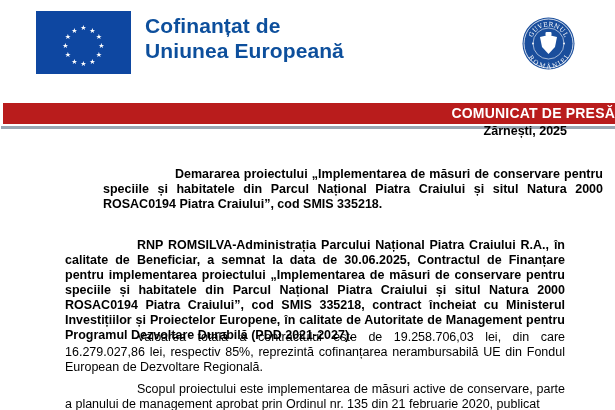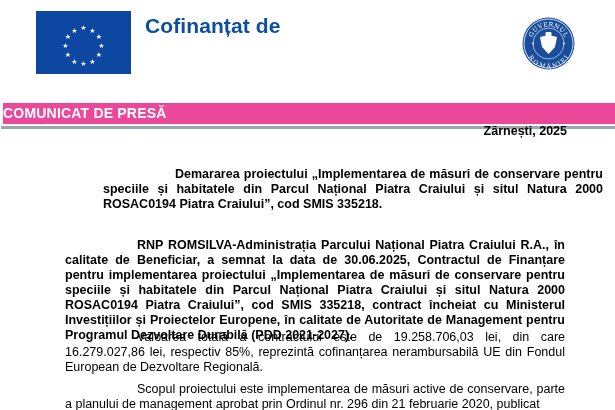--- a/index.html
+++ b/index.html
@@ -1,21 +1,21 @@
 <!DOCTYPE html>
 <html><head>
 <meta charset="utf-8">
 <style>
   html, body { margin: 0; padding: 0; background: #ffffff; }
   body { width: 615px; height: 410px; overflow: hidden; position: relative; font-family: "Liberation Sans", sans-serif; color: #000; }
   .eu-flag { position: absolute; left: 36px; top: 11px; width: 95px; height: 63px; background: #0e47a1; }
   .eu-flag svg { display: block; }
   .eu-text { position: absolute; left: 145px; top: 13px; color: #0d4f9c; font-weight: bold; font-size: 21px; line-height: 25px; letter-spacing: 0.1px; }
   .gov-logo { position: absolute; left: 522px; top: 17px; width: 53px; height: 53px; }
-  .banner { position: absolute; left: 3px; top: 103px; width: 612px; height: 21px; background: #ec4899; color: #fff; font-weight: bold; font-size: 14px; line-height: 21px; text-align: left; letter-spacing: 0.2px; }
+  .banner { position: absolute; left: 3px; top: 103px; width: 612px; height: 21px; background: #b91c1c; color: #fff; font-weight: bold; font-size: 14px; line-height: 21px; text-align: right; letter-spacing: 0.2px; }
   .banner-rule { position: absolute; left: 1px; top: 126px; width: 614px; height: 3px; background: #9aa6b2; }
   .dateline { position: absolute; right: 48px; top: 124px; font-weight: bold; font-size: 12.5px; }
   .para { position: absolute; left: 65px; width: 500px; font-size: 12.5px; line-height: 15px; text-align: justify; }
   .para .indent { display: inline-block; width: 72px; }
   .p-title { top: 167px; font-weight: bold; margin-left: 38px; }
   .p-1 { top: 238px; font-weight: bold; }
   .p-2 { top: 330px; }
   .p-3 { top: 382px; }
 </style>
 </head>
@@ -36,20 +36,21 @@
       <text x="32" y="46">★</text>
       <text x="29.5" y="37">★</text>
       <text x="32" y="28">★</text>
       <text x="38.5" y="21.5">★</text>
     </g>
   </svg>
 </div>
 
 <div class="eu-text">
   <div>Cofinanțat de</div>
+  <div>Uniunea Europeană</div>
 </div>
 
 <div class="gov-logo">
   <svg width="53" height="53" viewBox="0 0 53 53">
     <defs>
       <path id="arcTop" d="M 9 27 A 17.5 17.5 0 0 1 44 27"></path>
       <path id="arcBot" d="M 8 28 A 18.5 18.5 0 0 0 45 28"></path>
     </defs>
     <circle cx="26.5" cy="26.5" r="26" fill="#1a4e9c"></circle>
     <circle cx="26.5" cy="26.5" r="24.5" fill="none" stroke="#ffffff" stroke-width="0.8"></circle>
@@ -75,13 +76,13 @@
 <div class="banner-rule"></div>
 
 <div class="dateline">Zărnești, 2025</div>
 
 <div class="para p-title"><span class="indent"></span><span>Demararea proiectului „Implementarea de măsuri de conservare pentru speciile și habitatele din Parcul Național Piatra Craiului și situl Natura 2000 ROSAC0194 Piatra Craiului”, cod SMIS 335218.</span></div>
 
 <div class="para p-1"><span class="indent"></span><span>RNP ROMSILVA-Administrația Parcului Național Piatra Craiului R.A., în calitate de Beneficiar, a semnat la data de 30.06.2025, Contractul de Finanțare pentru implementarea proiectului „Implementarea de măsuri de conservare pentru speciile și habitatele din Parcul Național Piatra Craiului și situl Natura 2000 ROSAC0194 Piatra Craiului”, cod SMIS 335218, contract încheiat cu Ministerul Investițiilor și Proiectelor Europene, în calitate de Autoritate de Management pentru Programul Dezvoltare Durabilă (PDD 2021-2027).</span></div>
 
 <div class="para p-2"><span class="indent"></span><span>Valoarea totală a contractului este de 19.258.706,03 lei, din care 16.279.027,86 lei, respectiv 85%, reprezintă cofinanțarea nerambursabilă UE din Fondul European de Dezvoltare Regională.</span></div>
 
-<div class="para p-3"><span class="indent"></span><span>Scopul proiectului este implementarea de măsuri active de conservare, parte a planului de management aprobat prin Ordinul nr. 296 din 21 februarie 2020, publicat</span></div>
+<div class="para p-3"><span class="indent"></span><span>Scopul proiectului este implementarea de măsuri active de conservare, parte a planului de management aprobat prin Ordinul nr. 135 din 21 februarie 2020, publicat</span></div>
 
 </body></html>

